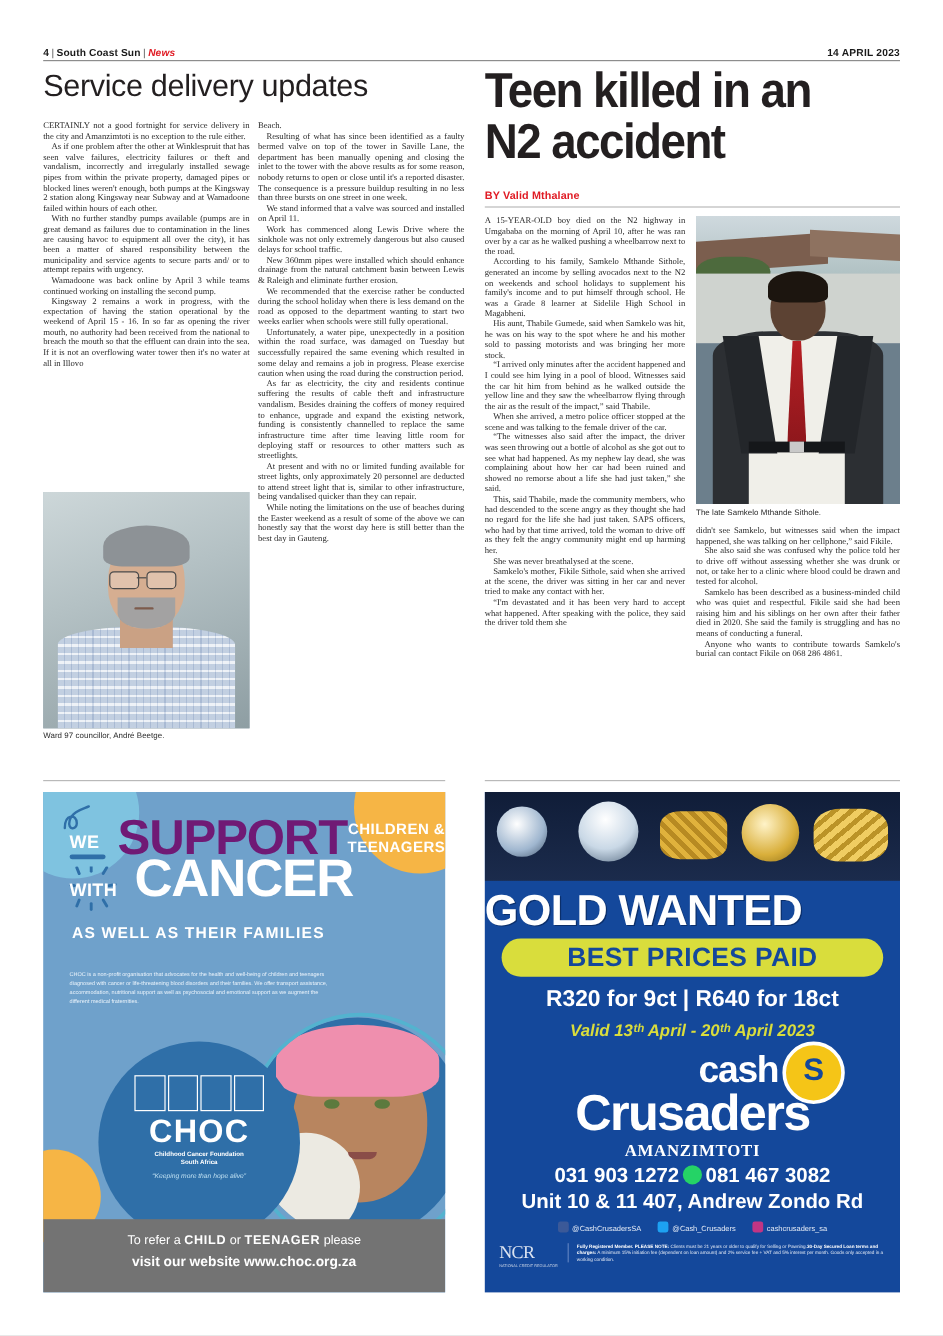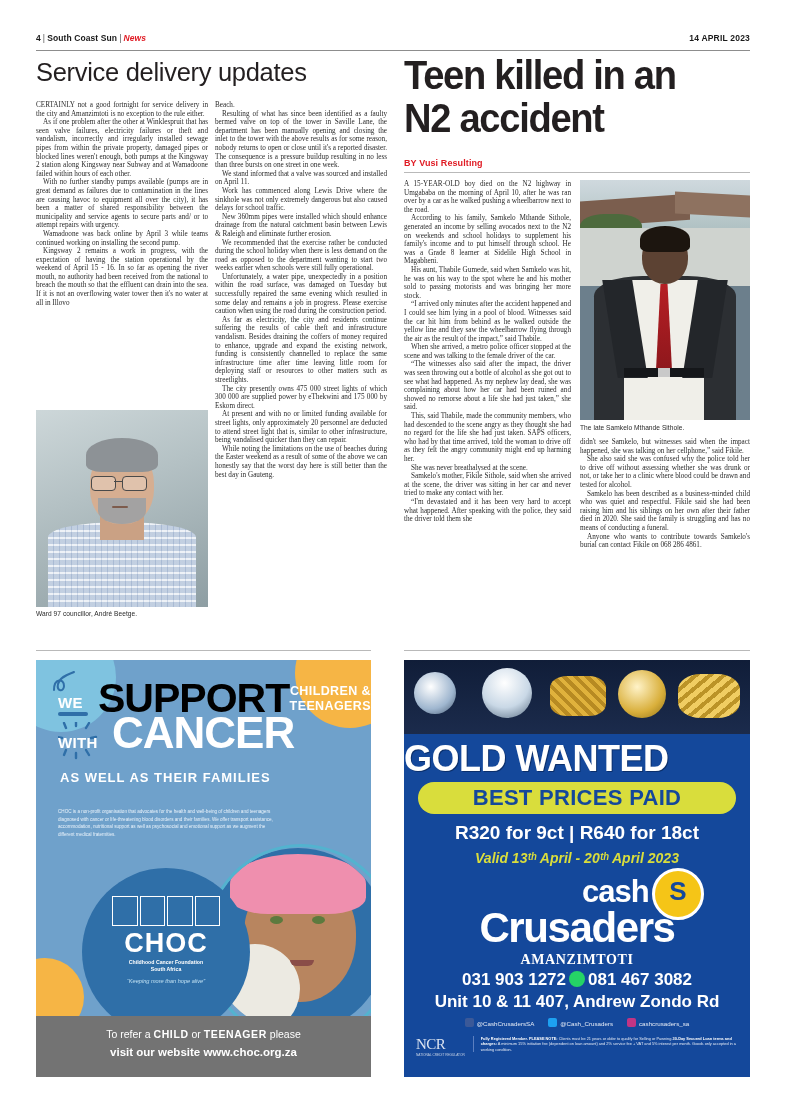--- a/index.html
+++ b/index.html
@@ -4,21 +4,21 @@
 <style>
   html,body{margin:0;padding:0;background:#d8d8d8;}
   body{font-family:"Liberation Serif",serif;}
   #page{
     position:relative;width:786px;height:1113px;background:#ffffff;margin:0 auto;
     overflow:hidden;
   }
   
   .masthead{
     position:absolute;left:36px;top:33px;width:714px;height:16px;
-    display:flex;align-items:flex-start;justify-content:space-between;
+    display:flex;align-items:flex-end;justify-content:space-between;
   }
   .mast-left{font-family:"Liberation Sans",sans-serif;font-size:8.5px;font-weight:bold;color:#1a1a1a;letter-spacing:.1px;}
   .mast-left .sep{font-weight:normal;color:#555;padding:0 2px;}
   .mast-left .section{color:#e01b24;font-style:italic;font-weight:bold;}
   .mast-right{font-family:"Liberation Sans",sans-serif;font-size:8.5px;font-weight:bold;color:#1a1a1a;letter-spacing:.2px;}
   .mast-rule{position:absolute;left:36px;top:50px;width:714px;height:1.4px;background:#8d8d8d;}
 
   
   .hl-service{
     position:absolute;left:36px;top:57px;width:340px;
@@ -110,21 +110,21 @@
   
   #ad-choc{left:36px;top:660px;width:335px;height:417px;background:#6fa1cb;}
   #ad-choc .blobTop{position:absolute;left:-30px;top:-38px;width:110px;height:110px;border-radius:50%;background:#7fc3e0;}
   #ad-choc .blobOrange{position:absolute;right:-34px;top:-42px;width:110px;height:110px;border-radius:50%;background:#f6b545;}
   #ad-choc .blobYellowL{position:absolute;left:-30px;top:298px;width:78px;height:78px;border-radius:50%;background:#f6b545;}
   #ad-choc .squiggle{position:absolute;left:14px;top:8px;width:36px;height:26px;}
   #ad-choc .we{position:absolute;left:22px;top:34px;font-family:"Liberation Sans",sans-serif;
     font-weight:bold;font-size:15px;color:#fff;letter-spacing:.3px;}
   #ad-choc .weUnd{position:absolute;left:22px;top:52px;width:30px;height:4px;background:#2f6fa8;border-radius:2px;}
   #ad-choc .support{position:absolute;left:62px;top:16px;font-family:"Liberation Sans",sans-serif;
-    font-weight:bold;font-size:41px;color:#000000;letter-spacing:-1px;line-height:44px;}
+    font-weight:bold;font-size:41px;color:#701a75;letter-spacing:-1px;line-height:44px;}
   #ad-choc .childteen{position:absolute;left:235px;top:24px;width:100px;
     font-family:"Liberation Sans",sans-serif;font-weight:bold;font-size:12.5px;color:#fff;
     line-height:15px;letter-spacing:.4px;text-align:right;}
   #ad-choc .with{position:absolute;left:22px;top:74px;font-family:"Liberation Sans",sans-serif;
     font-weight:bold;font-size:15px;color:#fff;letter-spacing:.3px;text-align:right;}
   #ad-choc .sparkle{position:absolute;left:22px;top:62px;width:40px;height:40px;}
   #ad-choc .cancer{position:absolute;left:76px;top:50px;font-family:"Liberation Sans",sans-serif;
     font-weight:bold;font-size:44px;color:#fff;letter-spacing:-1px;line-height:46px;}
   #ad-choc .families{position:absolute;left:24px;top:110px;font-family:"Liberation Sans",sans-serif;
     font-weight:bold;font-size:13px;color:#fff;letter-spacing:1px;}
@@ -222,40 +222,39 @@
     <div class="mast-right">14 APRIL 2023</div>
   </div>
   <div class="mast-rule"></div>
 
   <div class="hl-service">Service delivery updates</div>
 
   <div class="hl-teen">
     <div>Teen killed in an</div>
     <div>N2 accident</div>
   </div>
-  <div class="byline">BY Vusi Resulting</div>
+  <div class="byline">BY Valid Mthalane</div>
   <div class="byline-rule"></div>
 
   <div class="col" id="col1">
       <p class="noind">CERTAINLY not a good fortnight for service delivery in the city and Amanzimtoti is no exception to the rule either.</p>
       <p>As if one problem after the other at Winklespruit that has seen valve failures, electricity failures or theft and vandalism, incorrectly and irregularly installed sewage pipes from within the private property, damaged pipes or blocked lines weren't enough, both pumps at the Kingsway 2 station along Kingsway near Subway and at Wamadoone failed within hours of each other.</p>
       <p>With no further standby pumps available (pumps are in great demand as failures due to contamination in the lines are causing havoc to equipment all over the city), it has been a matter of shared responsibility between the municipality and service agents to secure parts and/ or to attempt repairs with urgency.</p>
       <p>Wamadoone was back online by April 3 while teams continued working on installing the second pump.</p>
       <p>Kingsway 2 remains a work in progress, with the expectation of having the station operational by the weekend of April 15 - 16. In so far as opening the river mouth, no authority had been received from the national to breach the mouth so that the effluent can drain into the sea. If it is not an overflowing water tower then it's no water at all in Illovo</p>
     </div>
   <div class="col" id="col2">
       <p class="noind">Beach.</p>
       <p>Resulting of what has since been identified as a faulty bermed valve on top of the tower in Saville Lane, the department has been manually opening and closing the inlet to the tower with the above results as for some reason, nobody returns to open or close until it's a reported disaster. The consequence is a pressure buildup resulting in no less than three bursts on one street in one week.</p>
       <p>We stand informed that a valve was sourced and installed on April 11.</p>
       <p>Work has commenced along Lewis Drive where the sinkhole was not only extremely dangerous but also caused delays for school traffic.</p>
       <p>New 360mm pipes were installed which should enhance drainage from the natural catchment basin between Lewis &amp; Raleigh and eliminate further erosion.</p>
       <p>We recommended that the exercise rather be conducted during the school holiday when there is less demand on the road as opposed to the department wanting to start two weeks earlier when schools were still fully operational.</p>
       <p>Unfortunately, a water pipe, unexpectedly in a position within the road surface, was damaged on Tuesday but successfully repaired the same evening which resulted in some delay and remains a job in progress. Please exercise caution when using the road during the construction period.</p>
       <p>As far as electricity, the city and residents continue suffering the results of cable theft and infrastructure vandalism. Besides draining the coffers of money required to enhance, upgrade and expand the existing network, funding is consistently channelled to replace the same infrastructure time after time leaving little room for deploying staff or resources to other matters such as streetlights.</p>
-      <p>The city presently owns 475 000 street lights of which 300 000 are supplied power by eThekwini and 175 000 by Eskom direct.</p>
       <p>At present and with no or limited funding available for street lights, only approximately 20 personnel are deducted to attend street light that is, similar to other infrastructure, being vandalised quicker than they can repair.</p>
       <p>While noting the limitations on the use of beaches during the Easter weekend as a result of some of the above we can honestly say that the worst day here is still better than the best day in Gauteng.</p>
     </div>
   <div class="col" id="col3">
       <p class="noind">A 15-YEAR-OLD boy died on the N2 highway in Umgababa on the morning of April 10, after he was ran over by a car as he walked pushing a wheelbarrow next to the road.</p>
       <p>According to his family, Samkelo Mthande Sithole, generated an income by selling avocados next to the N2 on weekends and school holidays to supplement his family's income and to put himself through school. He was a Grade 8 learner at Sidelile High School in Magabheni.</p>
       <p>His aunt, Thabile Gumede, said when Samkelo was hit, he was on his way to the spot where he and his mother sold to passing motorists and was bringing her more stock.</p>
       <p>“I arrived only minutes after the accident happened and I could see him lying in a pool of blood. Witnesses said the car hit him from behind as he walked outside the yellow line and they saw the wheelbarrow flying through the air as the result of the impact,” said Thabile.</p>
       <p>When she arrived, a metro police officer stopped at the scene and was talking to the female driver of the car.</p>
       <p>“The witnesses also said after the impact, the driver was seen throwing out a bottle of alcohol as she got out to see what had happened. As my nephew lay dead, she was complaining about how her car had been ruined and showed no remorse about a life she had just taken,” she said.</p>

